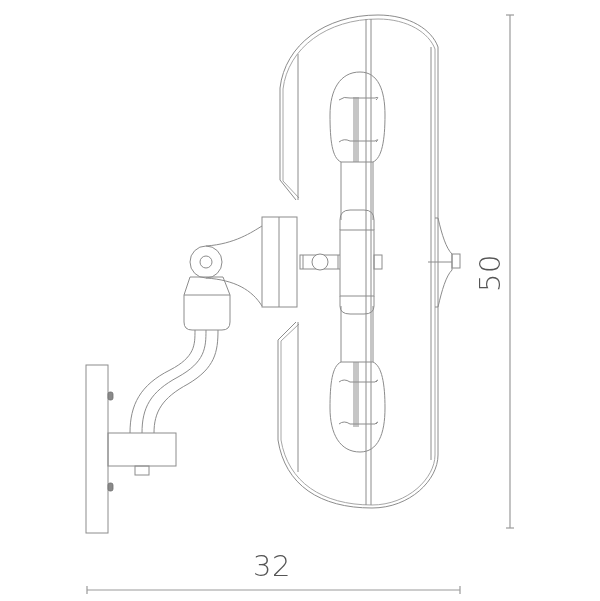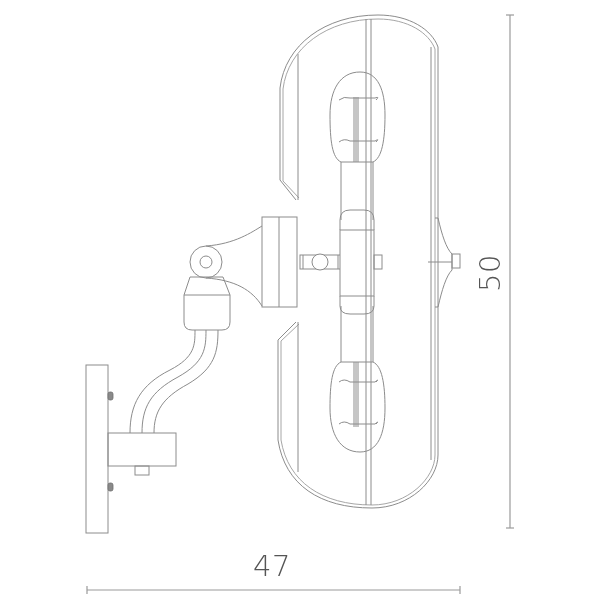--- a/index.html
+++ b/index.html
@@ -117,14 +117,14 @@
     <line class="dim" x1="87" y1="586" x2="87" y2="594"></line>
     <line class="dim" x1="460" y1="586" x2="460" y2="594"></line>
   </g>
   <g>
     <line class="dim" x1="510" y1="15" x2="510" y2="528"></line>
     <line class="dim" x1="506" y1="15" x2="514" y2="15"></line>
     <line class="dim" x1="506" y1="528" x2="514" y2="528"></line>
   </g>
 </svg>
 
-<div id="width-label" class="dim-label">47</div>
+<div id="width-label" class="dim-label">32</div>
 <div id="height-label" class="dim-label">50</div>
 
 </body></html>

